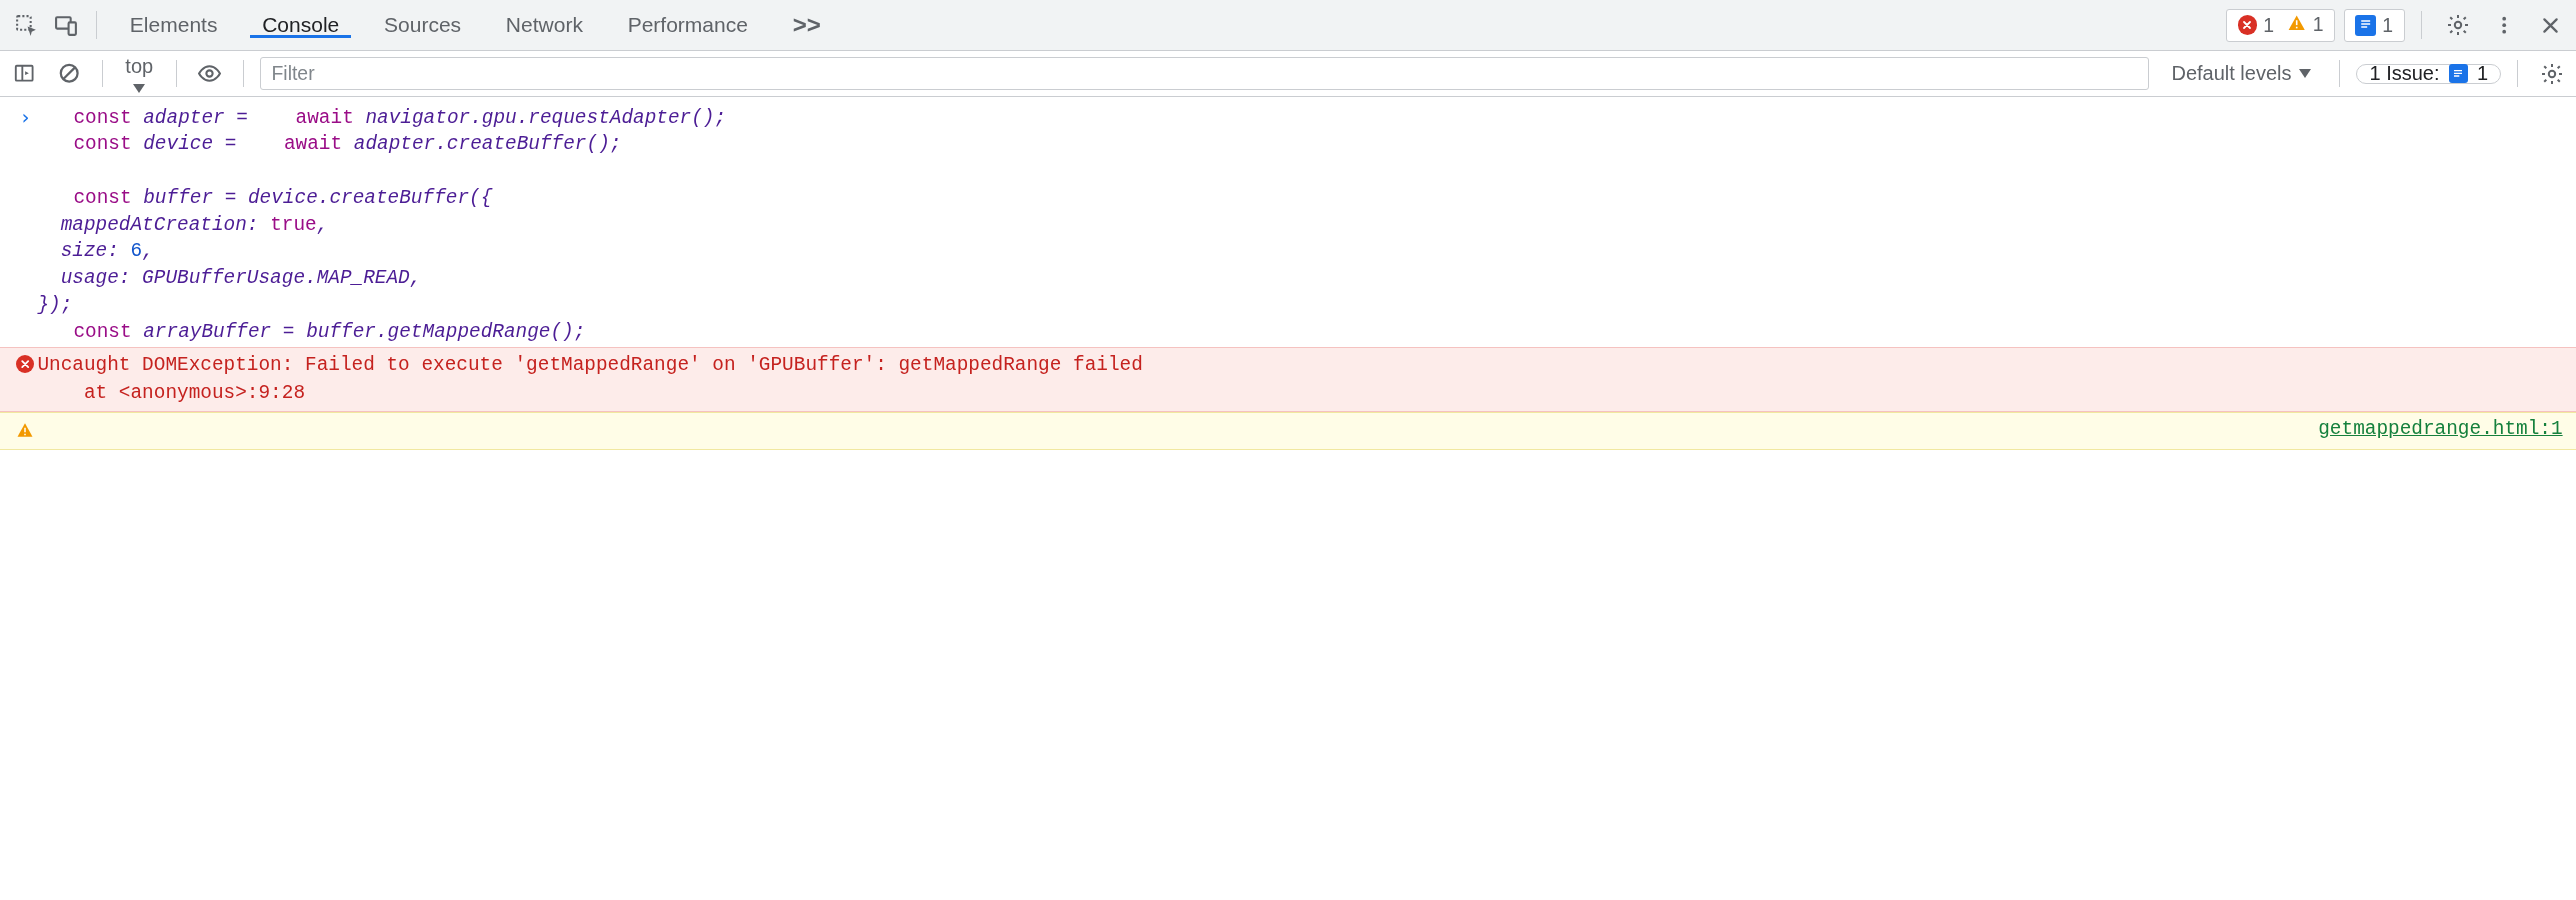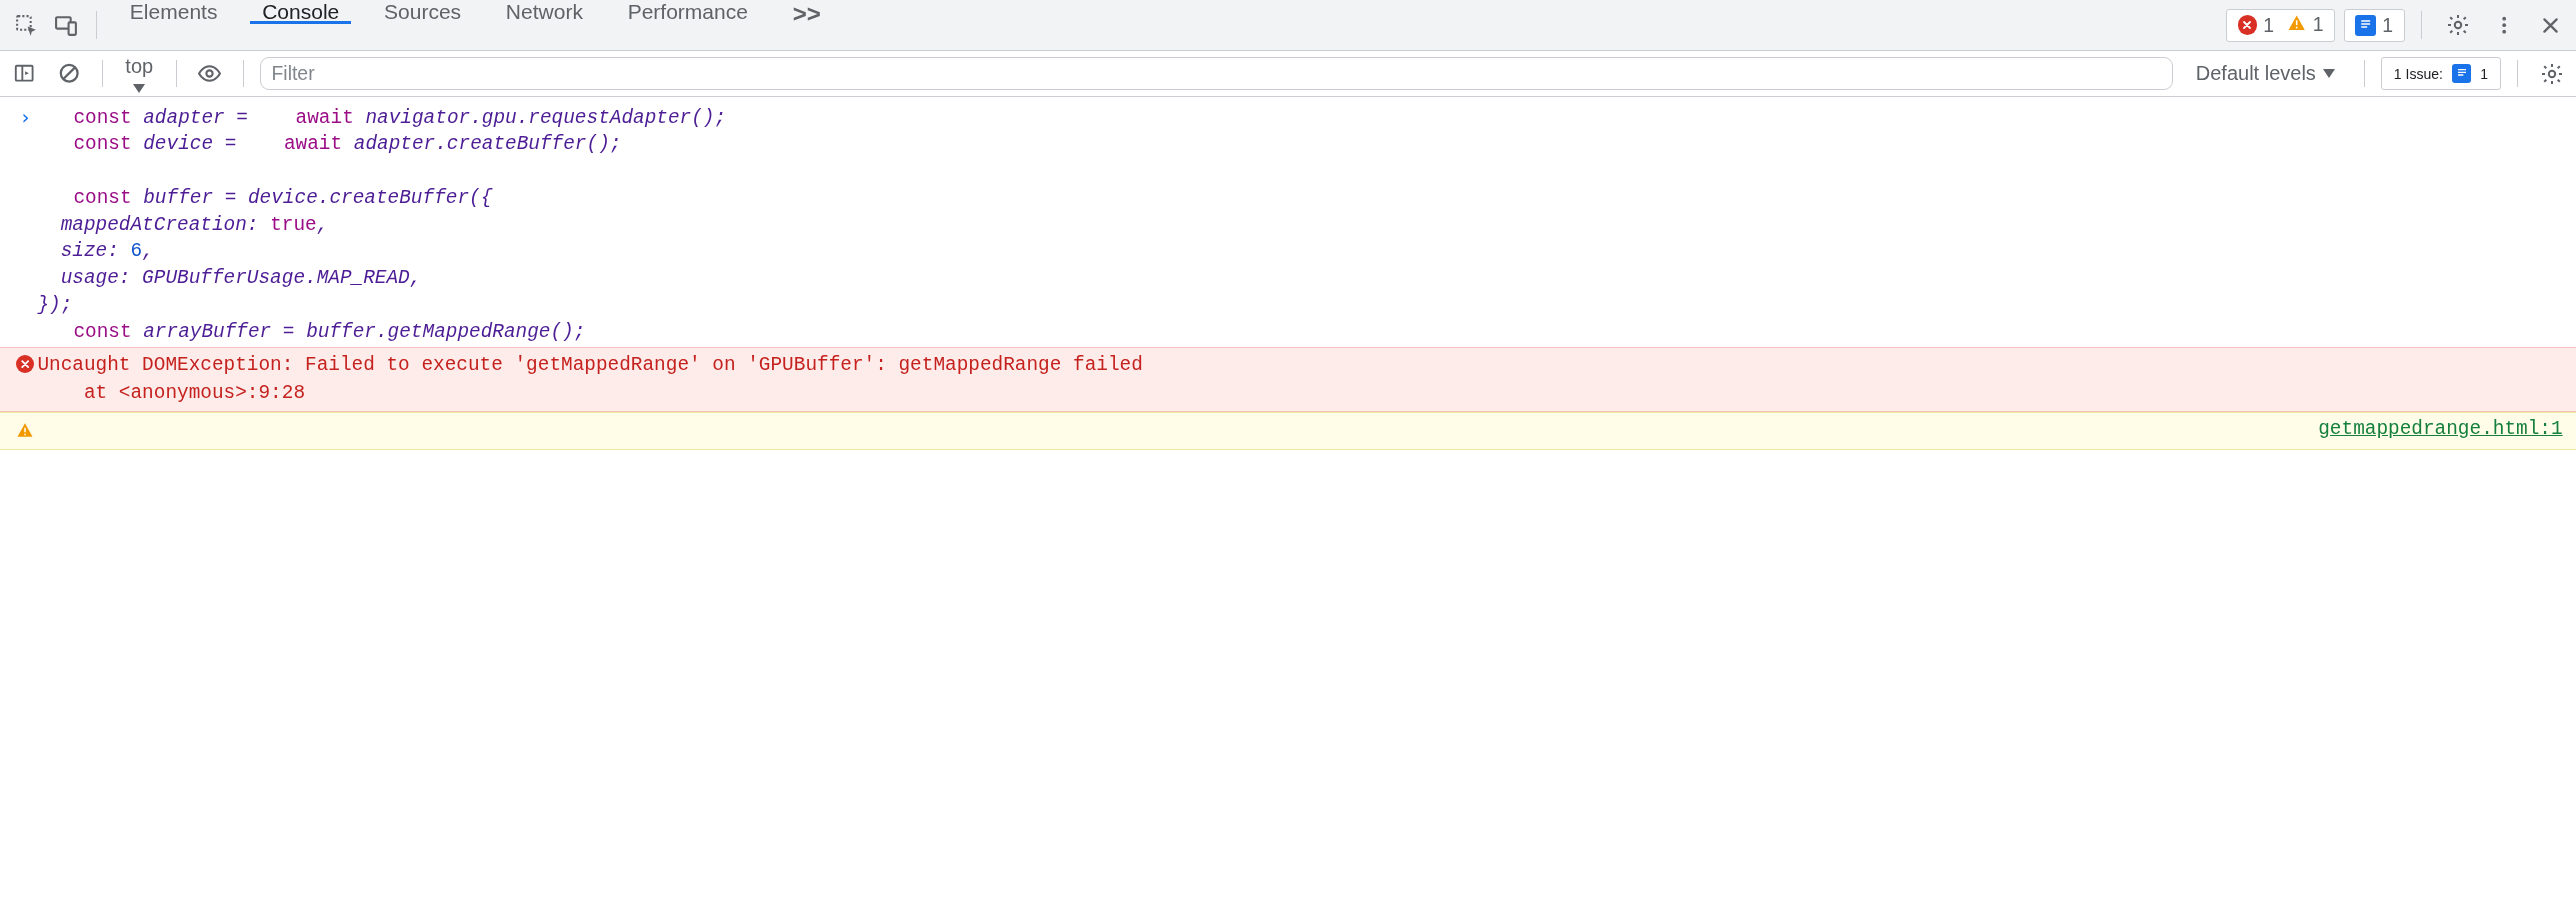--- a/index.html
+++ b/index.html
@@ -23,21 +23,21 @@
   }
   .tabbar .iconbtn {
     width: 40px; height: 40px;
     display: flex; align-items: center; justify-content: center;
     color: #5f6368;
     cursor: default;
   }
   .tabbar .sep {
     width: 0.7px; height: 28px; background: #cacdd1; margin: 0 10.4px;
   }
-  .tabs { display: flex; align-items: flex-start; height: 51px; }
+  .tabs { display: flex; align-items: center; height: 51px; }
   .tab {
     display: flex; align-items: center;
     padding: 0 22.4px;
     color: #5f6368;
     font-size: 21px;
     cursor: default;
     position: relative;
   }
   .tab.active { color: #202124; }
   .tab.active::after {
@@ -65,30 +65,30 @@
   }
   .filterbar .iconbtn {
     width: 34px; height: 34px;
     display:flex;align-items:center;justify-content:center;
     color:#5f6368;
   }
   .filterbar .vsep { width:0.7px; height:27px; background:#cacdd1; margin:0 6px;}
   .ctx-select { display:flex;align-items:center;gap:6px;color:#5f6368;font-size:20px;padding:0 6px;cursor:default;flex-direction:column;}
   .tri-down { width:0;height:0;border-left:6.7px solid transparent;border-right:6.7px solid transparent;border-top:9px solid #5f6368;}
   .filter-input {
-    flex: 1; height: 33px; border:0.7px solid #cacdd1; border-radius:9px;
+    flex: 1; height: 33px; border:0.7px solid #cacdd1; border-radius:3px;
     font-size:19.4px; padding:0 10.4px; color:#333;
     min-width: 447px;
   }
   .filter-input::placeholder { color:#80868b;}
   .levels { display:flex;align-items:center;gap:7.5px;color:#5f6368;font-size:20px;padding:0 12px;cursor:default;}
   .issues-btn {
     display:flex;align-items:center;gap:9px;
-    border:0.7px solid #cacdd1;border-radius:3px;padding:3px 12px;height:33px;
-    color:#202124;font-size:14px;cursor:default;
+    border:0.7px solid #cacdd1;border-radius:10px;padding:3px 12px;height:20px;
+    color:#202124;font-size:20px;cursor:default;
   }
 
   
   .console { padding: 6px 0 0 0; }
   .row { display:flex; align-items:flex-start; padding: 1.5px 13.4px; }
   .row .gutter { width:24px; flex-shrink:0; display:flex;align-items:flex-start;justify-content:center; padding-top:1.5px;}
   .code-block { white-space: pre; line-height: 1.38; }
   .prompt { color:#1a73e8; font-family: Menlo, Consolas, monospace; }
   .kw { color:#9a0d87;margin-left:36px; } 
   .lit-true { color:#9a0d87; }

